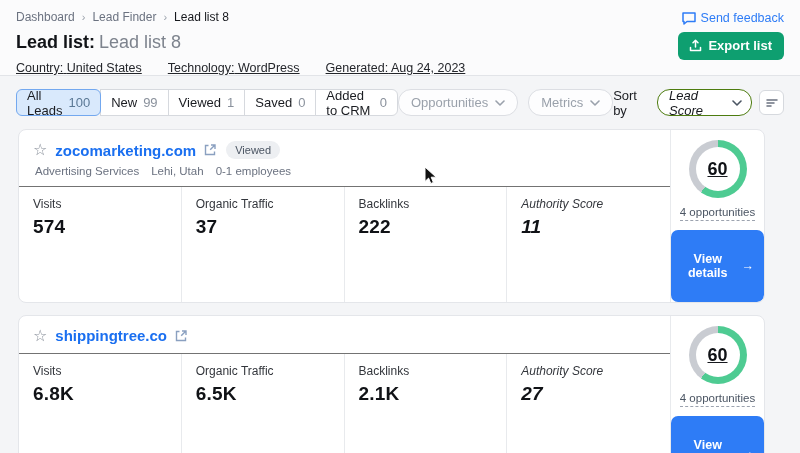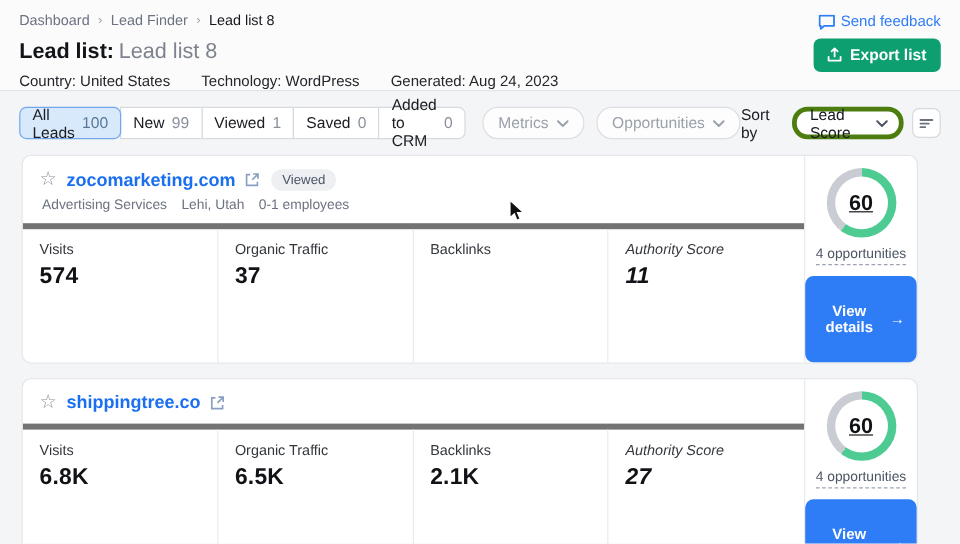--- a/index.html
+++ b/index.html
@@ -15,21 +15,21 @@
     display:flex; justify-content:space-between;
   }
   .header-left { display:flex; flex-direction:column; }
   .breadcrumb { display:flex; align-items:center; gap:7px; font-size:12px; color:#6b7280; height:16px; }
   .breadcrumb .crumb { cursor:pointer; }
   .breadcrumb .crumb.current { color:#16181d; }
   .breadcrumb .sep { color:#9aa1ab; font-size:11px; }
   .page-title { margin-top:7px; font-size:18px; line-height:22px; }
   .page-title .t-label { font-weight:bold; color:#121418; }
   .page-title .t-value { color:#7d838d; margin-left:4px; }
-  .meta-row { margin-top:8px; display:flex; gap:26px; font-size:12.5px; color:#24262b; }
+  .meta-row { margin-top:8px; display:flex; gap:26px; font-size:12.5px; color:#24262b;text-decoration:underline; }
   .header-right { display:flex; flex-direction:column; align-items:flex-end; gap:7px; padding-top:2px; }
   .feedback-link { display:flex; align-items:center; gap:5px; font-size:12.5px; color:#2e7cf6; cursor:pointer; }
   .btn-export {
     display:flex; align-items:center; gap:6px;
     background:#0e9f70; color:#fff; font-size:13px; font-weight:bold;
     border:none; border-radius:6px; padding:6px 12px 7px 11px; cursor:pointer;
   }
   
   .filter-bar { display:flex; align-items:center; margin:13px 16px 0 16px; height:27px; }
   .tabs { display:flex; }
@@ -47,22 +47,22 @@
     display:flex; align-items:center; gap:7px;
     background:#fdfdfe; border:1px solid #dcdee3; border-radius:13px;
     height:27px; padding:0 12px; font-size:13px; color:#9aa1ab; cursor:pointer;
   }
   .pill-btn.first { margin-left:14px; }
   .pill-btn + .pill-btn { margin-left:10px; }
   .spacer { flex:1; }
   .sortby-label { font-size:13px; color:#1a1c21; margin-right:8px; }
   .sort-select {
     display:flex; align-items:center; justify-content:space-between;
-    background:#fff; border:4px solid #4d7c0f; border-radius:13px;
-    height:27px; width:106px; padding:0 9px 0 11px; font-size:13px; color:#16181d; cursor:pointer;
+    background:#fff; border:1px solid #4d7c0f; border-radius:13px;
+    height:27px; width:106px; padding:0 9px 0 11px; font-size:13px; color:#16181d; cursor:pointer;font-style:italic;
   }
   .sort-dir-btn {
     margin-left:7px; width:28px; height:25px; background:#fff;
     border:1px solid #d6d9de; border-radius:6px; display:flex;
     align-items:center; justify-content:center; cursor:pointer;
   }
   
   .cards { margin:13px 0 0 18px; width:747px; }
   .card {
     background:#fff; border:1px solid #e4e6ea; border-radius:8px;
@@ -72,21 +72,21 @@
   .card-head { padding:11px 16px 9px 14px; }
   .head-line1 { display:flex; align-items:center; gap:8px; }
   .star-icon { color:#8b929c; font-size:16px; line-height:16px; cursor:pointer; }
   .domain-link { color:#1a6ff0; font-size:15px; font-weight:bold; cursor:pointer; }
   .ext-icon { color:#7d94b8; display:flex; cursor:pointer; }
   .badge {
     background:#edeff2; color:#4b5563; font-size:11px;
     border-radius:10px; padding:3px 9px; margin-left:2px;
   }
   .head-line2 { margin-top:6px; display:flex; gap:12px; font-size:11.5px; color:#6b7280; padding-left:2px; }
-  .metrics-band { display:flex; border-top:5px solid #737373; flex:1; }
+  .metrics-band { display:flex; border-top:1px solid #737373; flex:1; }
   .metric-cell { width:25%; padding:10px 14px 12px 14px; border-right:1px solid #e8eaed; }
   .metric-cell:last-child { border-right:none;font-style:italic; }
   .metric-label { font-size:12px; color:#33363c; }
   .metric-value { font-size:19px; font-weight:bold; color:#101216; margin-top:5px; letter-spacing:.2px; }
   .card-side {
     width:94px; border-left:1px solid #e8eaed;
     display:flex; flex-direction:column; align-items:center; padding-top:10px;
   }
   .ring { width:58px; height:58px; border-radius:50%; display:flex; align-items:center; justify-content:center;text-decoration:underline; }
   .ring-hole {
@@ -165,30 +165,30 @@
     </div>
     <div class="tab">
       <span>Saved</span>
       <span class="count">0</span>
     </div>
     <div class="tab">
       <span>Added to CRM</span>
       <span class="count">0</span>
     </div>
   </div>
-  <div class="pill-btn first">
-    <span>Metrics</span>
+  <div class="pill-btn">
+    <span>Opportunities</span>
     <span style="display:flex;">
         <svg width="10" height="6" viewBox="0 0 10 6">
           <path d="M1 1l4 4 4-4" fill="none" stroke="#9aa1ab" stroke-width="1.6" stroke-linecap="round" stroke-linejoin="round"></path>
         </svg>
       </span>
   </div>
-  <div class="pill-btn">
-    <span>Opportunities</span>
+  <div class="pill-btn first">
+    <span>Metrics</span>
     <span style="display:flex;">
         <svg width="10" height="6" viewBox="0 0 10 6">
           <path d="M1 1l4 4 4-4" fill="none" stroke="#9aa1ab" stroke-width="1.6" stroke-linecap="round" stroke-linejoin="round"></path>
         </svg>
       </span>
   </div>
   <div class="spacer"></div>
   <span class="sortby-label">Sort by</span>
   <div class="sort-select">
     <span>Lead Score</span>
@@ -233,20 +233,21 @@
         <div class="metric-cell">
           <div class="metric-label">Visits</div>
           <div class="metric-value">574</div>
         </div>
         <div class="metric-cell">
           <div class="metric-label">Organic Traffic</div>
           <div class="metric-value">37</div>
         </div>
         <div class="metric-cell">
           <div class="metric-label">Backlinks</div>
+          <div class="metric-value">222</div>
         </div>
         <div class="metric-cell">
           <div class="metric-label">Authority Score</div>
           <div class="metric-value">11</div>
         </div>
       </div>
     </div>
     <div class="card-side">
       <div class="ring" style="background: conic-gradient(rgb(78, 203, 146) 0deg, rgb(78, 203, 146) 60%, rgb(201, 204, 210) 60%, rgb(201, 204, 210) 100%);">
         <div class="ring-hole">60</div>

